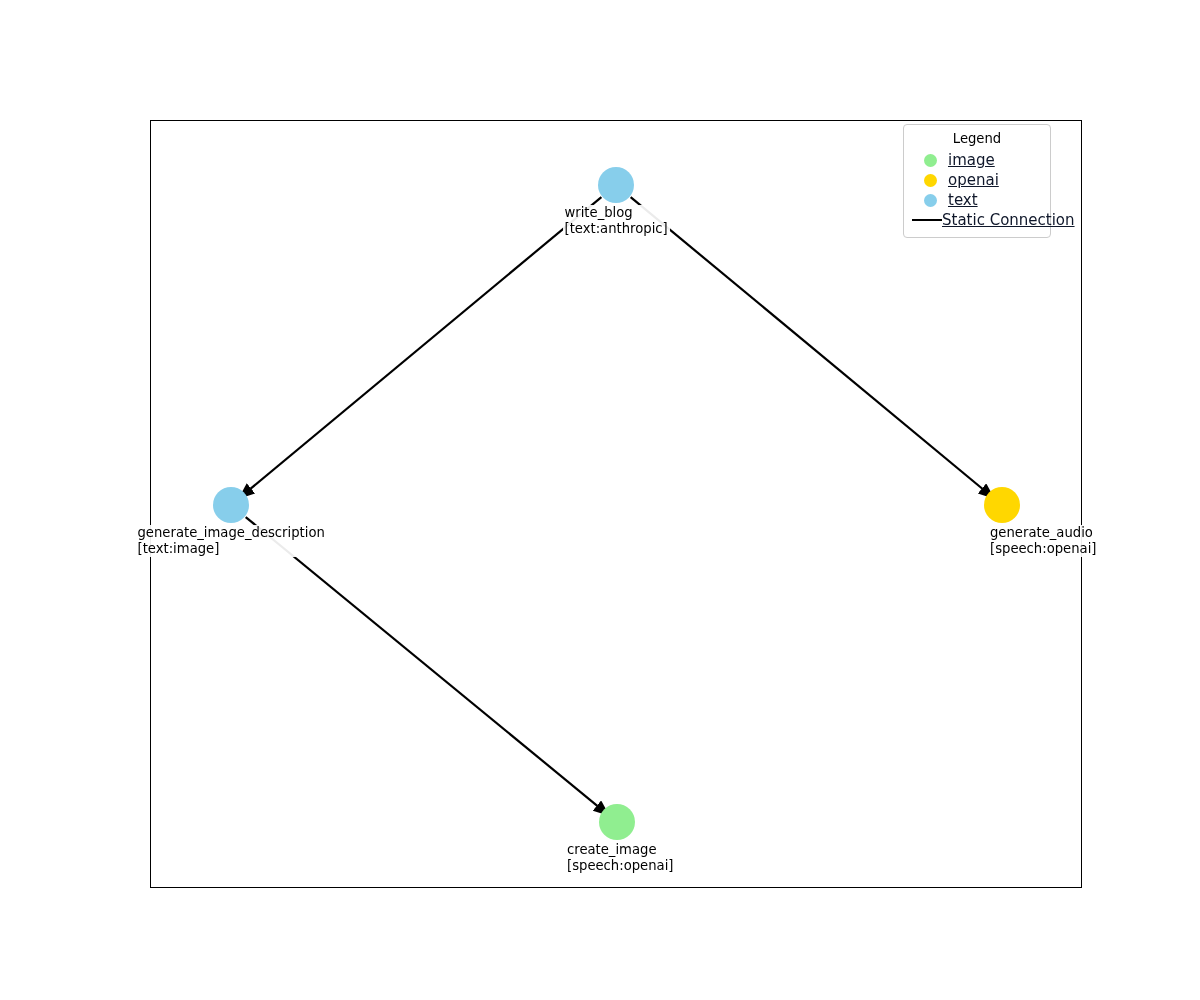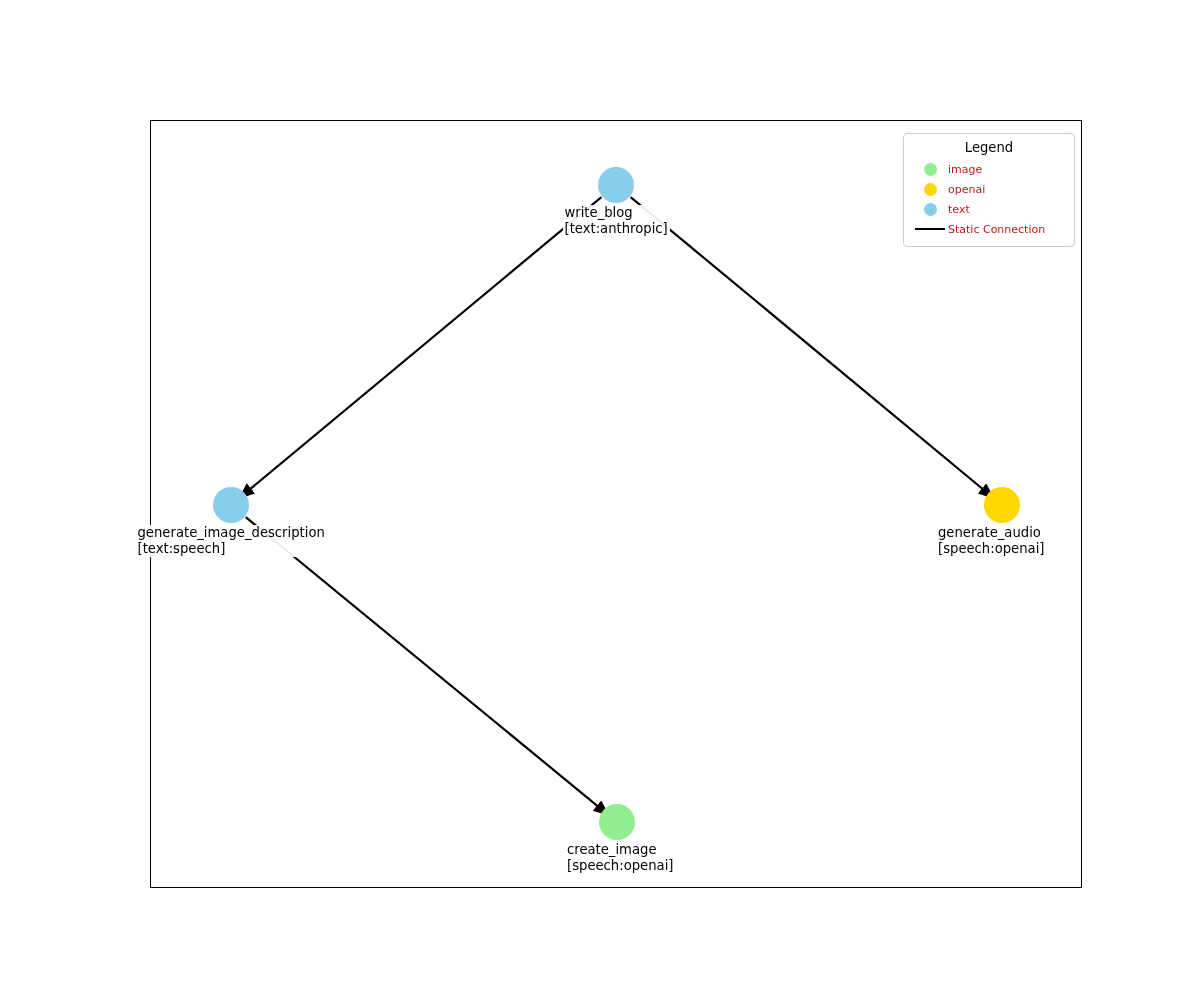--- a/index.html
+++ b/index.html
@@ -56,28 +56,27 @@
     padding: 0 2px;
   }
   .node-label .lbl-line2 {
     display: block;
   }
   
   #legend-box {
     position: absolute;
     left: 903px;
     top: 124px;
-    width: 172px;
+    width: 148px;
     padding: 6px 8px 7px 8px;
     box-sizing: border-box;
     background: #ffffff;
     border: 0.8px solid #cccccc;
     border-radius: 4px;
     box-shadow: 0 0 0 0 rgba(0,0,0,0);
-    margin-top: 9px;
   }
   #legend-title {
     text-align: center;
     font-size: 13.2px;
     color: #000000;
     margin-bottom: 4px;
   }
   .legend-row {
     display: flex;
     align-items: center;
@@ -95,23 +94,24 @@
     border-radius: 50%;
     display: block;
   }
   .legend-line {
     width: 30px;
     height: 0;
     border-top: 2.4px solid #000000;
     display: block;
   }
   .legend-label {
-    font-size: 11px;
-    color: #b91c1c;
+    font-size: 15px;
+    color: #0f172a;
     white-space: nowrap;
+    text-decoration: underline;
   }
 </style>
 </head>
 <body>
 
 <div id="figure">
 
   <div id="axes-frame"></div>
 
   <svg id="graph-svg" viewBox="0 0 1200 1000" xmlns="http://www.w3.org/2000/svg">
@@ -124,23 +124,23 @@
         <line x1="601.3882532822171" y1="197.1448284407546" x2="250.61050217386648" y2="488.70036182951355" stroke="#000000" stroke-width="2.2" marker-end="url(#arrowhead)"></line>
         <line x1="630.6272176611789" y1="197.1261908071949" x2="982.3687341915758" y2="488.72537549560684" stroke="#000000" stroke-width="2.2" marker-end="url(#arrowhead)"></line>
         <line x1="245.68313142206446" y1="517.058426582369" x2="597.2936920388082" y2="805.8163222183995" stroke="#000000" stroke-width="2.2" marker-end="url(#arrowhead)"></line>
       </g>
   </svg>
 
   <div id="nodes-layer">
       <div class="graph-node" title="write_blog" style="left: 598px; top: 167px; width: 36px; height: 36px; background: rgb(135, 206, 235);"></div>
       <div class="node-label" style="left: 562.5px; top: 205px;"><span>write_blog</span><span class="lbl-line2">[text:anthropic]</span></div>
       <div class="graph-node" title="generate_image_description" style="left: 213px; top: 487px; width: 36px; height: 36px; background: rgb(135, 206, 235);"></div>
-      <div class="node-label" style="left: 135.5px; top: 525px;"><span>generate_image_description</span><span class="lbl-line2">[text:speech]</span></div>
+      <div class="node-label" style="left: 135.5px; top: 525px;"><span>generate_image_description</span><span class="lbl-line2">[text:image]</span></div>
       <div class="graph-node" title="generate_audio" style="left: 984px; top: 487px; width: 36px; height: 36px; background: rgb(255, 215, 0);"></div>
-      <div class="node-label" style="left: 936px; top: 525px;"><span>generate_audio</span><span class="lbl-line2">[speech:openai]</span></div>
+      <div class="node-label" style="left: 988px; top: 525px;"><span>generate_audio</span><span class="lbl-line2">[speech:openai]</span></div>
       <div class="graph-node" title="create_image" style="left: 599px; top: 804px; width: 36px; height: 36px; background: rgb(144, 238, 144);"></div>
       <div class="node-label" style="left: 565px; top: 842px;"><span>create_image</span><span class="lbl-line2">[speech:openai]</span></div>
     </div>
 
   <div id="legend-box">
     <div id="legend-title">Legend</div>
     <div id="legend-entries">
         <div class="legend-row">
           <span class="legend-swatch-wrap">
             <span class="legend-dot" style="background: rgb(144, 238, 144);"></span>

